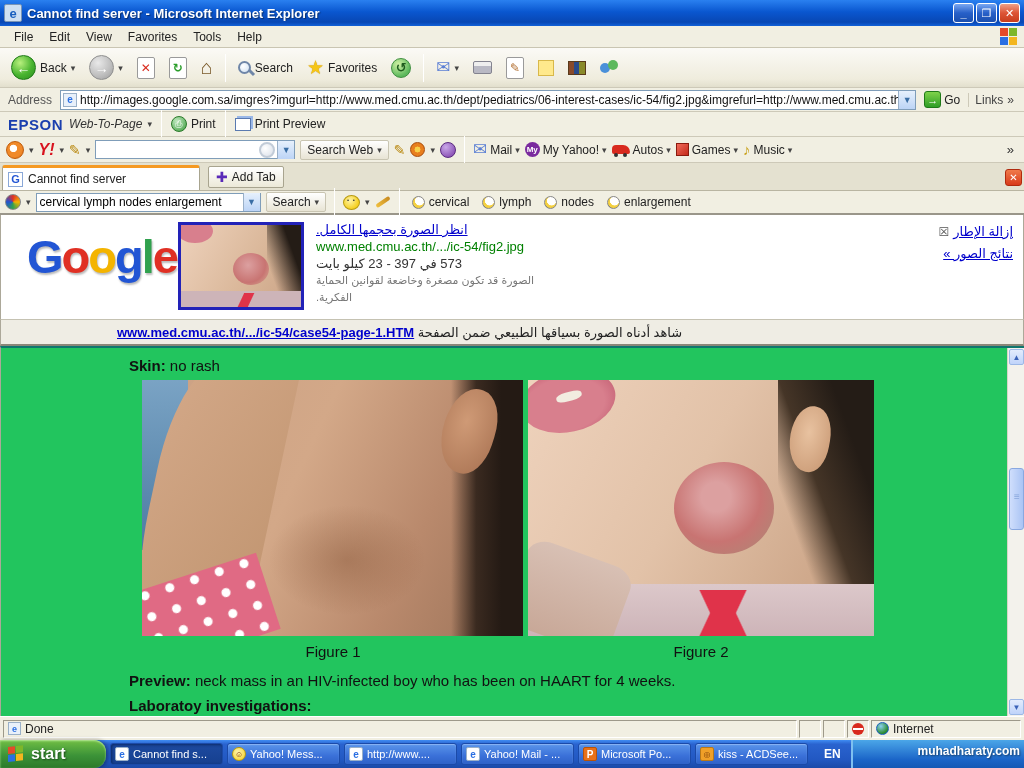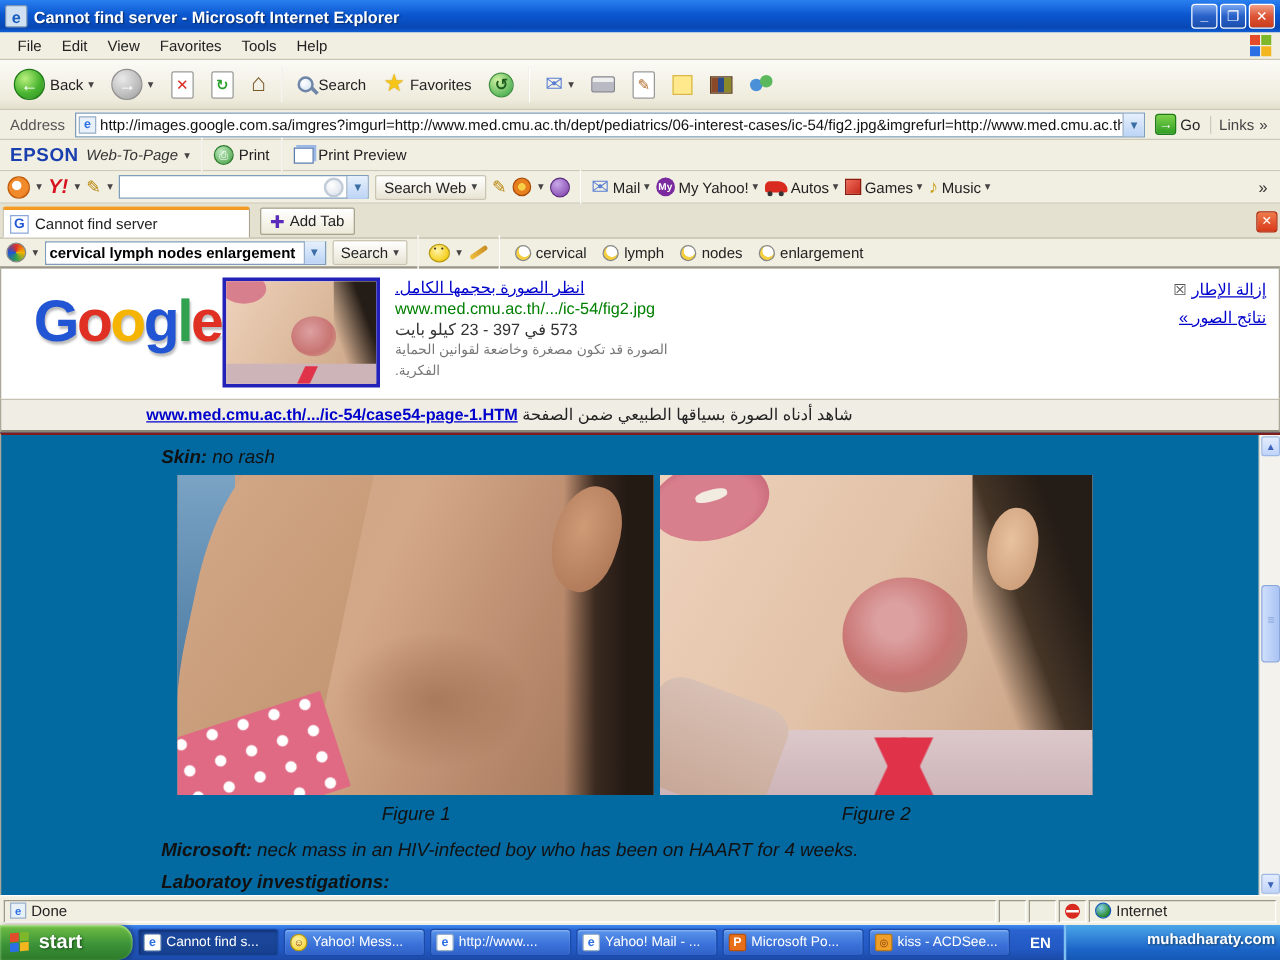--- a/index.html
+++ b/index.html
@@ -109,21 +109,21 @@
   .plus { color:#5a2ab8; font-weight:bold; font-size:14px; }
   .tab-close { margin-left:auto; margin-bottom:4px; width:17px; height:17px; border-radius:3px;
     background:linear-gradient(180deg,#f07a4a,#d83a1a); border:1px solid #b02a0e; color:#fff; font-size:10px; font-weight:bold;
     display:flex; align-items:center; justify-content:center; }
 
   
   .googlebar { position:absolute; left:0; top:191px; right:0; height:24px; background:#f1efe2;
     border-bottom:2px solid #9a968a; display:flex; align-items:center; gap:5px; padding:0 5px; }
   .gswirl { width:16px; height:16px; border-radius:50%; background:conic-gradient(#e03024,#f4b400,#30a14e,#2255d4,#e03024); border:1px solid #888; }
   .gcombo { width:225px; height:19px; border:1px solid #7f9db9; background:#fff; display:flex; align-items:center; }
-  .gcombo input { flex:1; border:none; outline:none; font-size:12px; padding-left:3px;font-weight:bold; }
+  .gcombo input { flex:1; border:none; outline:none; font-size:12px; padding-left:3px; }
   .smiley { width:17px; height:15px; border-radius:50%; background:radial-gradient(circle at 40% 35%,#fef3a8,#f5d020 70%); border:1px solid #b89a10; position:relative; }
   .smiley::after { content:"• •"; position:absolute; left:3px; top:1px; font-size:6px; color:#333; letter-spacing:1px; }
   .hlpen { width:16px; height:4px; background:linear-gradient(90deg,#f0c040,#c88a20); transform:rotate(-35deg); border-radius:2px; }
   .wordbtn { display:flex; align-items:center; gap:4px; font-size:12px; color:#222; padding:1px 4px; }
   .wordcirc { width:13px; height:13px; border-radius:50%; border:1px solid #888; background:radial-gradient(circle at 60% 35%,#fff 0 45%,#f4d040 50% 75%,#333 80%); }
 
   
   .gframe { position:absolute; left:0; top:215px; right:0; height:132px; background:#fff; border-left:1px solid #aca899; border-right:1px solid #aca899; }
   .glogo { position:absolute; left:26px; top:14px; font-family:"DejaVu Serif","Liberation Serif",serif; font-weight:bold; font-size:47px; letter-spacing:-2px; }
   .glogo span { text-shadow:1px 2px 2px #bbb; }
@@ -137,22 +137,22 @@
   .framelinks { position:absolute; right:10px; top:6px; text-align:right; font-size:13px; line-height:22px; }
   .framelinks .row { display:flex; justify-content:flex-end; gap:4px; }
   .boxx { color:#555; font-size:12px; }
   .framebottom { position:absolute; left:0; top:319px; right:0; height:27px; background:#efede4;
     border-top:1px solid #c5c2b2; border-bottom:2px solid #8a8778; border-left:1px solid #aca899; border-right:1px solid #aca899;
     display:flex; align-items:center; padding-left:116px; }
   .fb-text { direction:rtl; font-size:13px; color:#222; }
   .fb-link { color:#0000cc; font-weight:bold; text-decoration:underline; direction:ltr; unicode-bidi:embed; }
 
   
-  .content { position:absolute; left:0; top:346px; right:0; height:370px; background:#0369a1;
-    border-top:2px solid #7f1d1d; border-left:1px solid #aca899; overflow:hidden;font-style:italic; }
+  .content { position:absolute; left:0; top:346px; right:0; height:370px; background:#22c55e;
+    border-top:2px solid #0f766e; border-left:1px solid #aca899; overflow:hidden; }
   .skinline { position:absolute; left:128px; top:9px; font-size:15px; color:#111; }
   .bold { font-weight:bold; }
   .photo { position:absolute; top:32px; height:256px; overflow:hidden; }
   .fig1 { left:141px; width:381px; background:linear-gradient(115deg,#caa184 0%,#d3a888 40%,#b9896c 70%,#9a7258 100%); }
   .fig2 { left:527px; width:346px; background:linear-gradient(120deg,#eed2bc 0%,#e2c2a8 45%,#cfa98c 80%); }
   .caption { position:absolute; top:295px; font-size:15px; color:#111; width:120px; text-align:center; }
   .cap1 { left:272px; } .cap2 { left:640px; }
   .problems { position:absolute; left:128px; top:324px; font-size:15px; color:#111; }
   .labline { position:absolute; left:128px; top:349px; font-size:15px; color:#111; font-weight:bold; }
 
@@ -500,21 +500,21 @@
       <div class="p-abs mass2"></div>
       <div class="p-abs cloth2"></div>
       <div class="p-abs cloth2b"></div>
       <div class="p-abs collar2"></div>
     </div>
 
     <div class="caption cap1">Figure 1</div>
     <div class="caption cap2">Figure 2</div>
 
     <div class="problems">
-      <span class="bold">Microsoft:</span>
+      <span class="bold">Preview:</span>
       <span>neck mass in an HIV-infected boy who has been on HAART for 4 weeks.</span>
     </div>
     <div class="labline">Laboratoy investigations:</div>
 
     <div class="scroll">
       <div class="sbtn sb-up">▲</div>
       <div class="sthumb"></div>
       <div class="sbtn sb-dn">▼</div>
     </div>
   </div>

